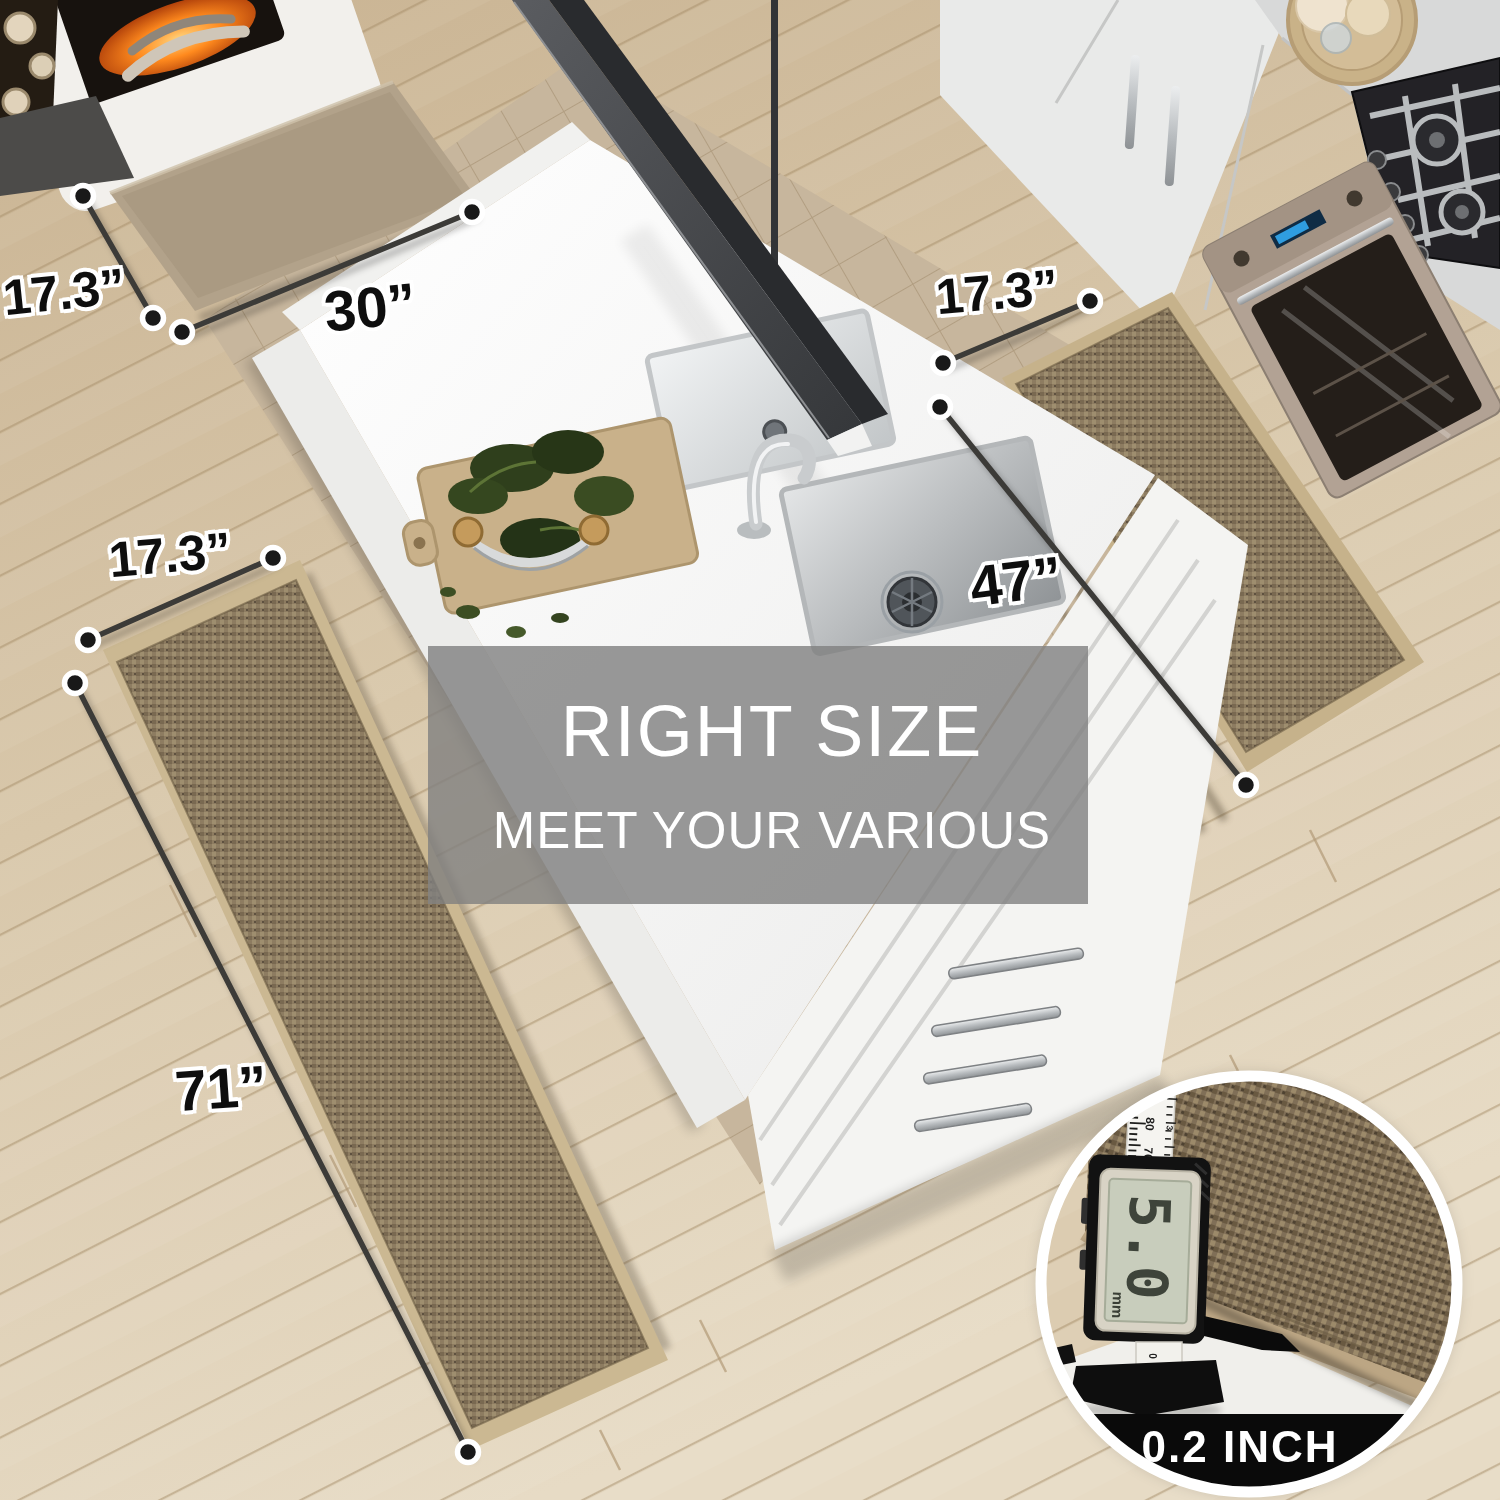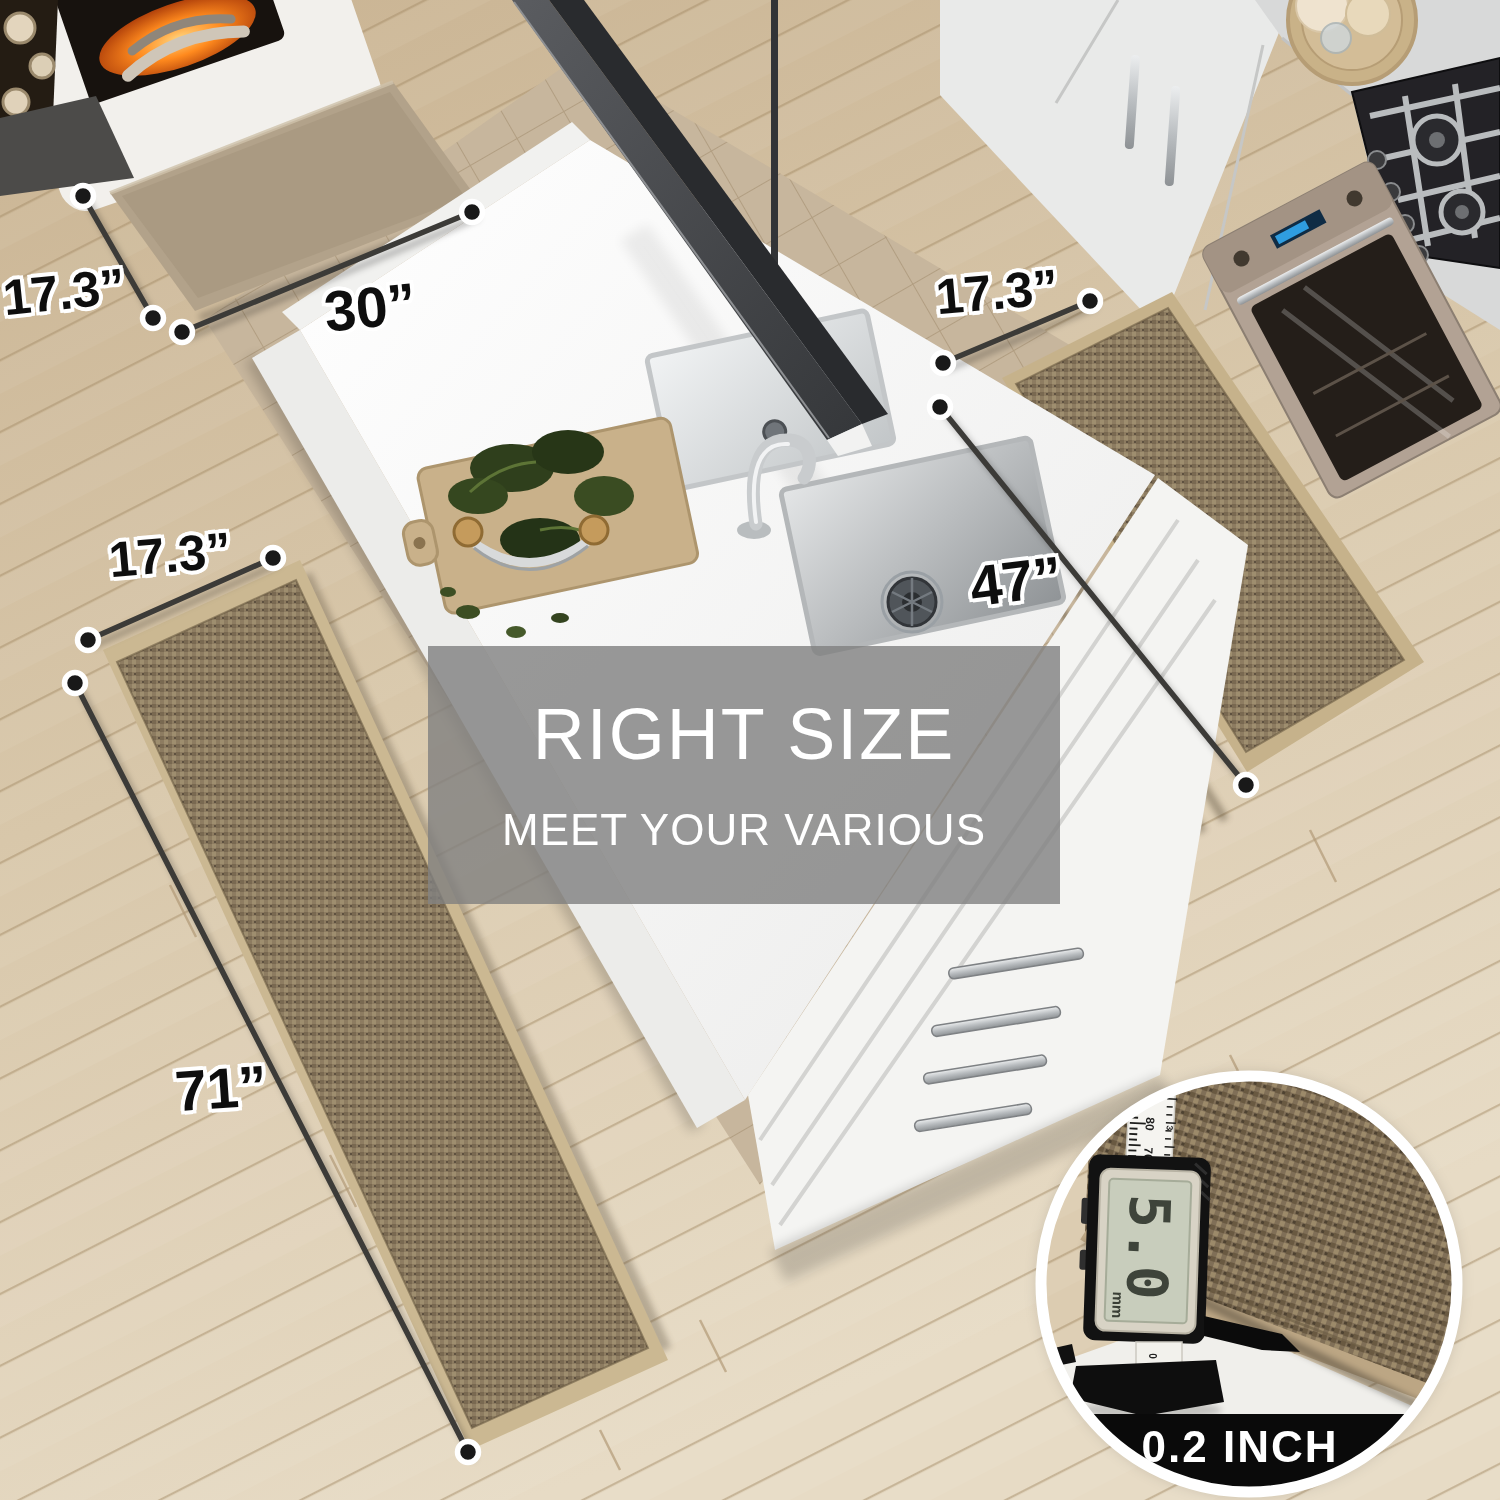--- a/index.html
+++ b/index.html
@@ -2,23 +2,23 @@
 <html><head>
 <meta charset="utf-8">
 <style>
   html,body{margin:0;padding:0;background:#fff;}
   .stage{position:relative;width:1500px;height:1500px;overflow:hidden;
          font-family:"Liberation Sans","DejaVu Sans",sans-serif;}
   .scene{position:absolute;left:0;top:0;z-index:1;}
   
   .band{position:absolute;left:428px;top:646px;width:632px;height:258px;
         background:rgba(127,127,127,0.80);z-index:4;display:flex;flex-direction:column;
-        align-items:center;justify-content:center;text-align:center;color:#fff;}
+        align-items:center;justify-content:center;text-align:center;color:#fff;padding-left:28px;}
   .band .title{font-size:72px;font-weight:400;letter-spacing:2px;line-height:1;margin-bottom:26px;white-space:nowrap;}
-  .band .sub{font-size:44px;font-weight:400;letter-spacing:1px;line-height:1;margin-top:12px;white-space:nowrap;}
+  .band .sub{font-size:51px;font-weight:400;letter-spacing:1px;line-height:1;margin-top:12px;white-space:nowrap;}
   
   .dim-label{position:absolute;z-index:5;white-space:nowrap;color:#0e0e0e;font-weight:700;
         -webkit-text-stroke:7px #fff;paint-order:stroke fill;
         text-shadow:-3px -3px 0 #fff,3px -3px 0 #fff,-3px 3px 0 #fff,3px 3px 0 #fff,
                     0 -4px 0 #fff,0 4px 0 #fff,-4px 0 0 #fff,4px 0 0 #fff;}
   .sz50{font-size:50px;} .sz57{font-size:57px;}
 </style>
 </head>
 <body>
 

